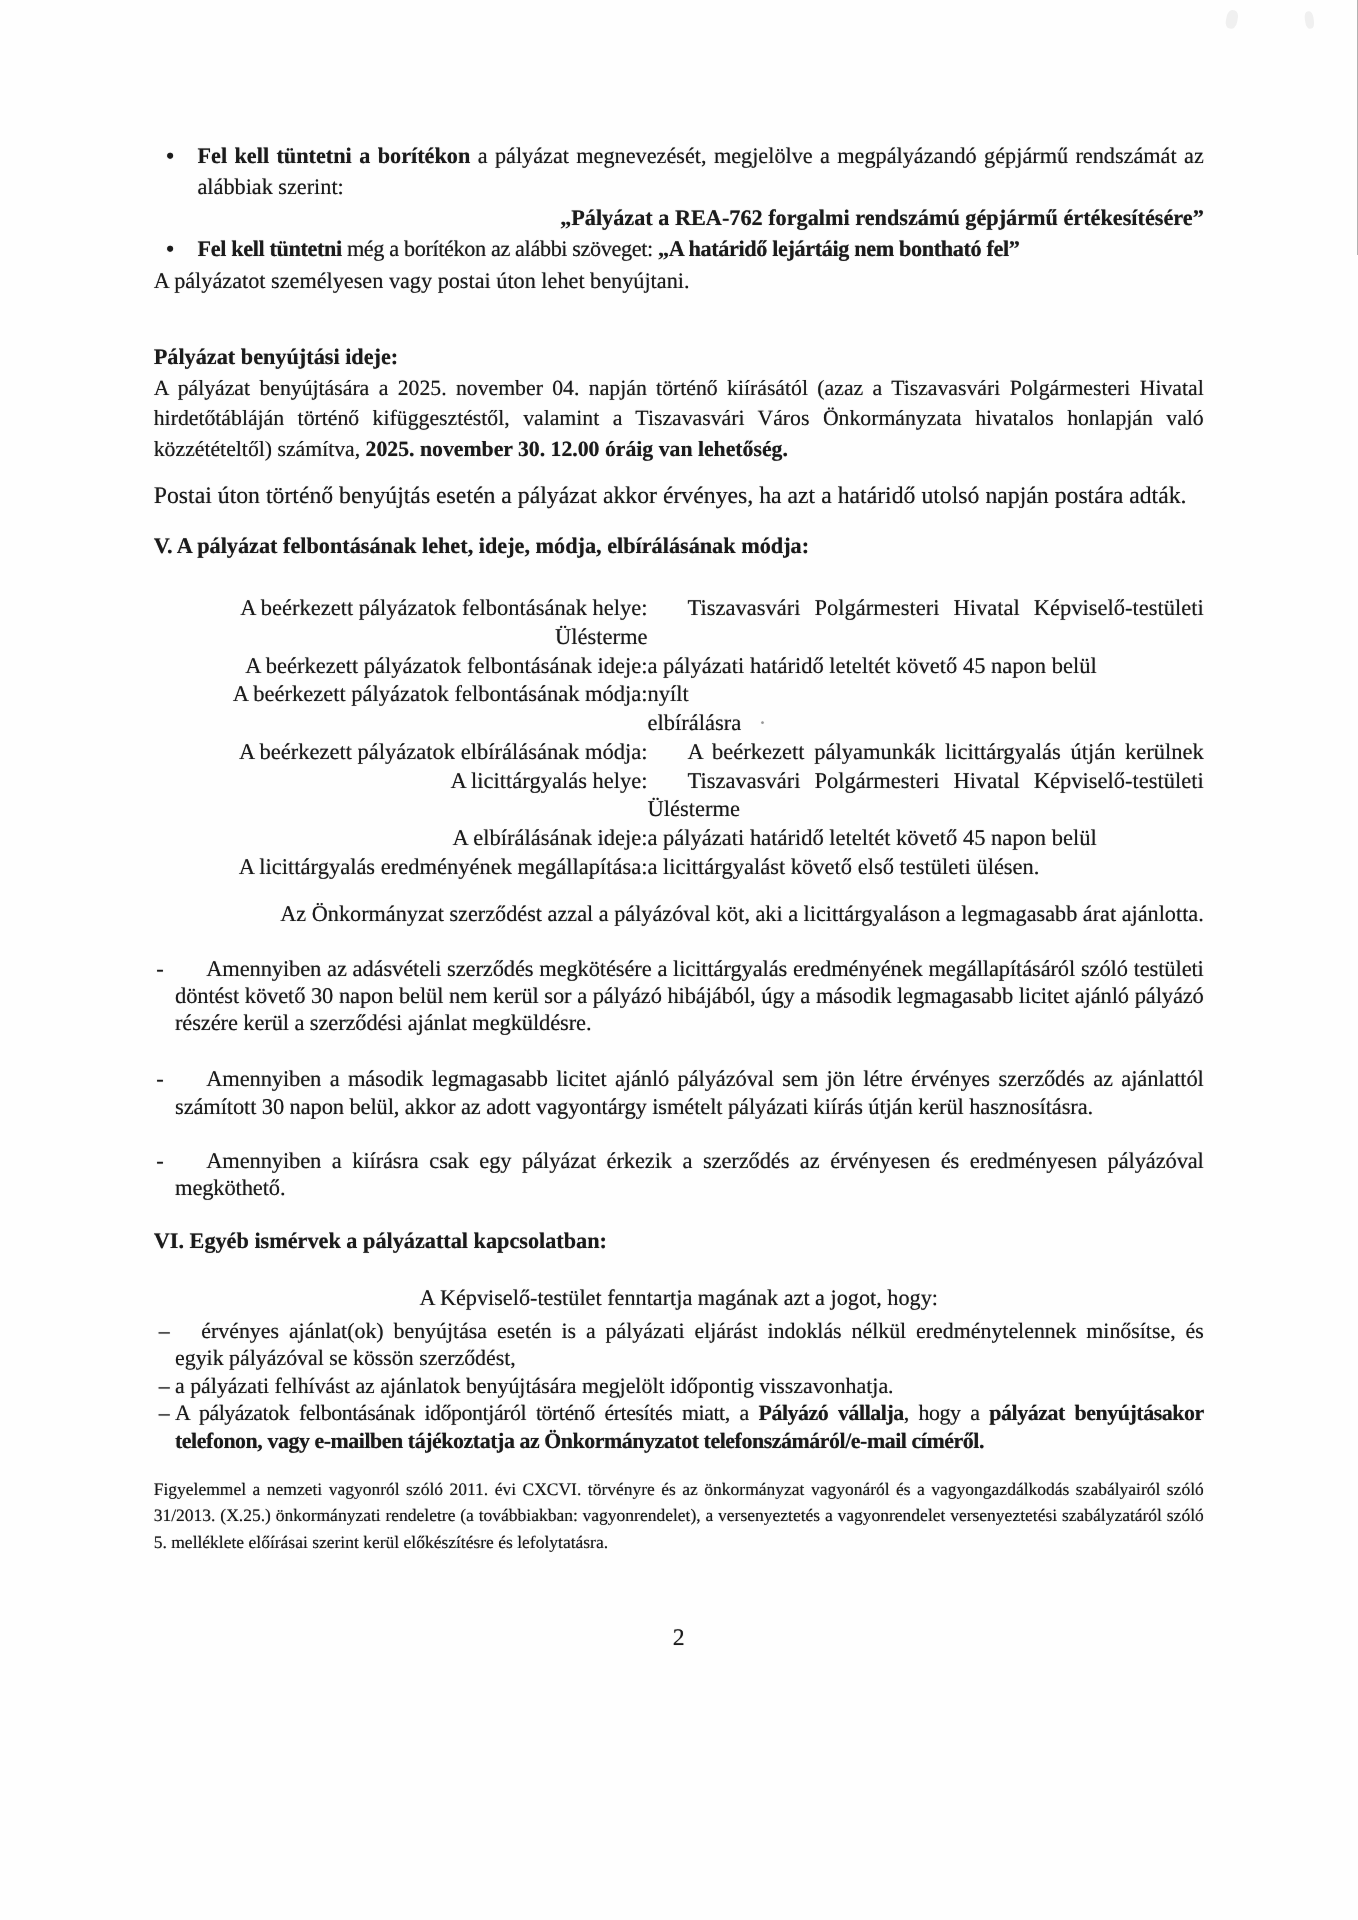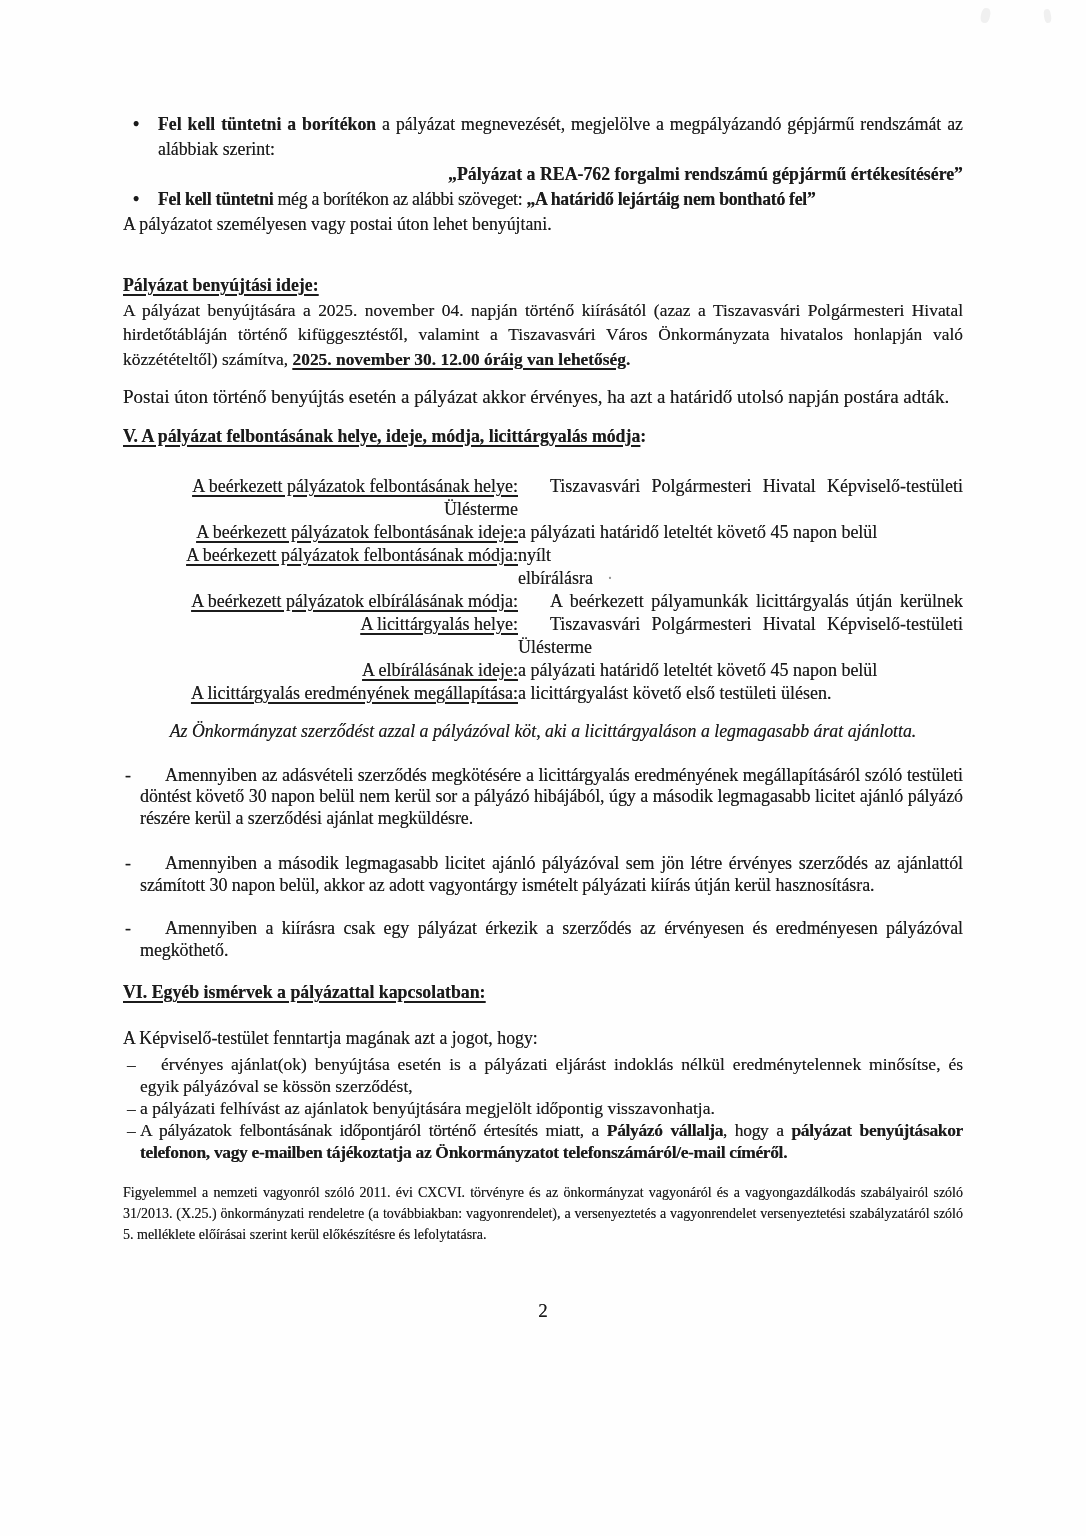--- a/index.html
+++ b/index.html
@@ -11,51 +11,51 @@
     box-sizing:border-box;
     padding:112px 123px 0 123px;
     font-family:"Liberation Serif","DejaVu Serif",serif;
     color:#1b1b1b;
     font-size:17.8px;
     line-height:24.5px;
     text-shadow:0 0 0.6px rgba(30,30,30,0.65);
     overflow:hidden;
   }
   .b{font-weight:bold;}
-  .u{text-decoration:underline;text-decoration-thickness:1.6px;text-underline-offset:3px;}
+  .u{text-decoration-thickness:1.6px;text-underline-offset:3px;}
   p{margin:0;text-align:justify;}
   
   .blist{line-height:25px;}
   .bitem{position:relative;padding-left:35px;text-align:justify;}
   .bmark{position:absolute;left:10px;top:0;font-weight:bold;}
   .bquote{margin-left:27px;text-align:right;}
   .squeeze{letter-spacing:-0.3px;}
   .closing-line{text-align:left;}
   
   .sub-heading{margin-top:36px;font-weight:bold;}
   .sub-para{font-size:17.4px;}
   .sub-para2{font-size:19px;margin-top:14px;}
   
   .v-heading{margin-top:14px;font-weight:bold;}
   .vtable{margin-top:27px;font-size:18px;line-height:23px;}
   .trow{display:flex;}
   .tlabel{flex:0 0 395px;text-align:right;}
   .tvalue{flex:1 1 auto;text-align:left;white-space:nowrap;}
   .tvalue.just{text-align:justify;text-align-last:justify;margin-left:32px;}
   .stray{opacity:0.45;padding-left:14px;}
-  .note{margin-top:14px;text-align:center;font-style:italic;}
+  .note{margin-top:14px;text-align:right;}
   
   .dlist{margin-top:21px;font-size:18px;line-height:21.5px;letter-spacing:-0.1px;}
   .ditem{position:relative;padding-left:17px;text-indent:25px;text-align:justify;}
   .ditem+.ditem{margin-top:24px;}
   .ditem:last-child{margin-top:22px;}
   .dmark{position:absolute;left:2px;top:0;text-indent:0;}
   
   .vi-heading{margin-top:19px;font-weight:bold;}
-  .vi-intro{margin-top:21px;text-align:left;}
+  .vi-intro{margin-top:21px;text-align:center;}
   .vlist{margin-top:3px;font-size:17.5px;line-height:22px;}
   .vitem{position:relative;padding-left:17px;text-align:justify;}
   .vmark{position:absolute;left:4px;top:0;text-indent:0;}
   .vitem.indent1{text-indent:21px;}
   .vitem.tight{letter-spacing:-0.35px;}
   
   .final-para{margin-top:19px;font-size:14px;line-height:21px;}
   .page-number{margin-top:54px;text-align:center;font-size:19px;}
   
   .artifact{position:absolute;background:#9a9a9a;opacity:0.14;border-radius:40%;}
@@ -79,21 +79,21 @@
     </div>
     <p class="closing-line">A pályázatot személyesen vagy postai úton lehet benyújtani.</p>
   </div>
 
   <p class="sub-heading"><span class="u">Pályázat benyújtási ideje:</span></p>
   <p class="sub-para">
     <span>A pályázat benyújtására a 2025. november 04. napján történő kiírásától (azaz a Tiszavasvári Polgármesteri Hivatal hirdetőtábláján történő kifüggesztéstől, valamint a Tiszavasvári Város Önkormányzata hivatalos honlapján való közzétételtől) számítva, </span><span class="b u">2025. november 30. 12.00 óráig van lehetőség</span><span class="b">.</span>
   </p>
   <p class="sub-para2">Postai úton történő benyújtás esetén a pályázat akkor érvényes, ha azt a határidő utolsó napján postára adták.</p>
 
-  <p class="v-heading"><span class="u">V. A pályázat felbontásának helye, ideje, módja, licittárgyalás módja</span><span>:</span></p>
+  <p class="v-heading"><span class="u">V. A pályázat felbontásának lehet, ideje, módja, elbírálásának módja</span><span>:</span></p>
 
   <div class="vtable">
     <div class="trow">
       <span class="tlabel u">A beérkezett pályázatok felbontásának helye:</span>
       <span class="tvalue just">Tiszavasvári Polgármesteri Hivatal Képviselő-testületi</span>
     </div>
     <div class="trow">
       <span class="tlabel">Ülésterme</span>
       <span class="tvalue"></span>
     </div>

